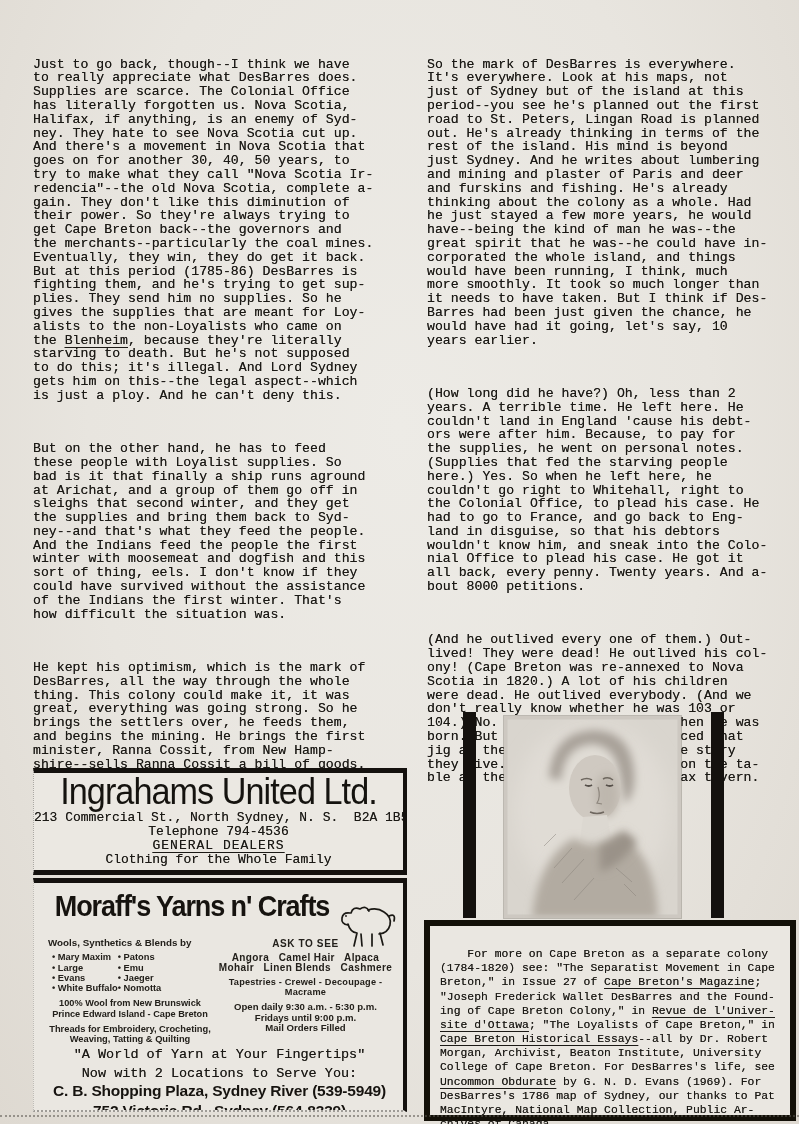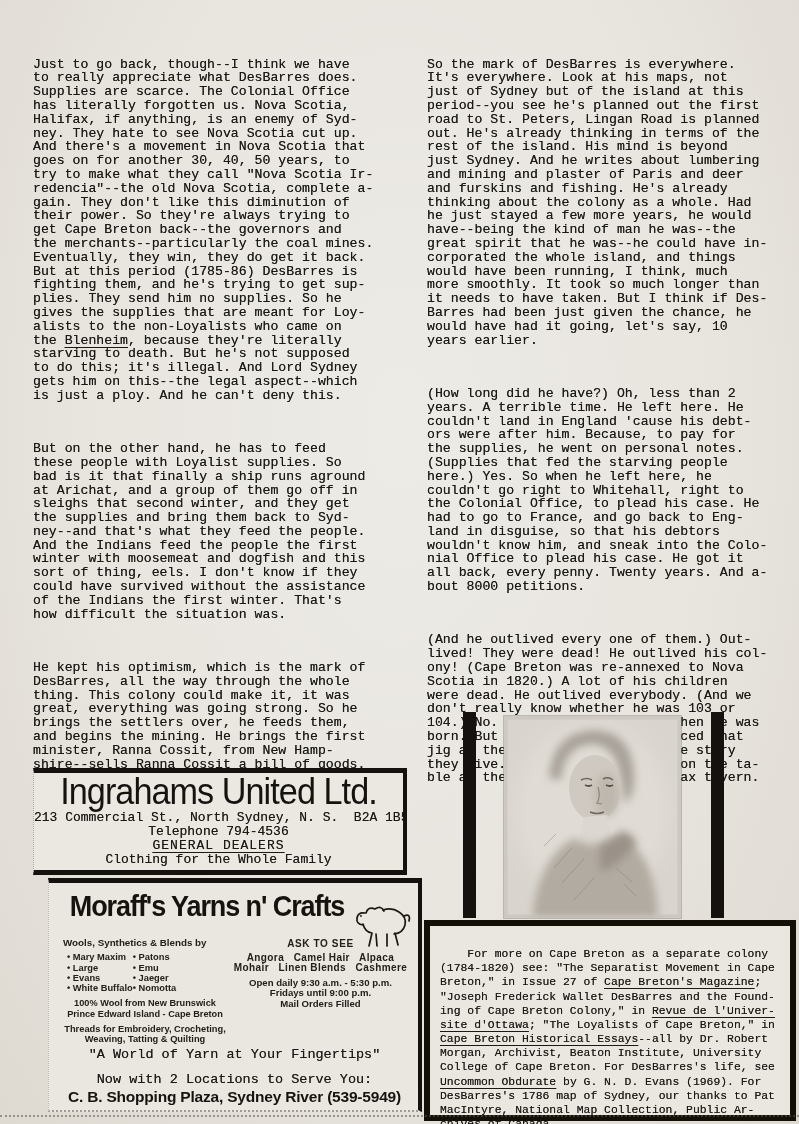--- a/index.html
+++ b/index.html
@@ -46,21 +46,21 @@
   .ingrahams .hdr{
     font-family:"Liberation Sans",sans-serif;font-weight:400;
     font-size:36px;line-height:38px;letter-spacing:-1px;white-space:nowrap;
     transform:scaleX(.95);transform-origin:50% 50%;color:#15130f;
   }
   .ingrahams .tline{font-size:13px;line-height:14px;white-space:pre;text-shadow:0 0 .5px rgba(27,25,21,.7);}
   .ingrahams .dealers{text-decoration:underline;letter-spacing:1px;text-underline-offset:3px;}
 
   
   .moraffs{
-    position:absolute;left:48px;top:878px;width:374px;height:234px;box-sizing:border-box;
+    position:absolute;left:33px;top:878px;width:374px;height:234px;box-sizing:border-box;
     border-top:5px solid #14110e;border-right:4px solid #14110e;
     border-bottom:2px dotted rgba(20,17,14,.35);border-left:1px dotted rgba(20,17,14,.2);
     padding:5px 8px 0 10px;background:#eae7e1;overflow:hidden;
   }
   .moraffs .hdr{
     font-family:"Liberation Sans",sans-serif;font-weight:700;
     font-size:30px;line-height:36px;letter-spacing:-1.2px;white-space:nowrap;
     transform:scaleX(.9);transform-origin:0 50%;color:#16130f;padding-left:12px;
   }
   .lamb{position:absolute;right:5px;top:20px;}
@@ -71,21 +71,21 @@
   .brands{display:flex;padding-left:8px;}
   .brands div{line-height:10.3px;}
   .origin{margin-top:5px;text-align:center;white-space:pre;font-size:9.2px;}
   .threads{margin-top:5px;text-align:center;white-space:pre;font-size:9.3px;}
   .ask{font-size:10px;letter-spacing:.6px;margin:3px 0 3px;}
   .fibers{white-space:pre;letter-spacing:.4px;font-size:10px;}
   .crafts{margin-top:3px;font-size:9.2px;letter-spacing:.2px;}
   .inventory{margin-top:2px;white-space:pre;}
   .hours{margin-top:4px;white-space:pre;font-size:9.6px;}
   .mquote{font-size:13.5px;text-align:center;margin-top:3px;white-space:pre;text-shadow:0 0 .5px rgba(27,25,21,.7);}
-  .mintro{font-size:13.5px;text-align:center;margin-top:10px;text-shadow:0 0 .5px rgba(27,25,21,.7);}
+  .mintro{font-size:13.5px;text-align:center;margin-top:4px;text-shadow:0 0 .5px rgba(27,25,21,.7);}
   .mloc{font-family:"Liberation Sans",sans-serif;font-weight:700;font-size:15.5px;line-height:20px;text-align:center;color:#16130f;letter-spacing:-.2px;}
 
   .page-edge{position:absolute;left:0;right:0;top:1115px;border-top:2px dotted rgba(90,85,78,.55);}
 </style>
 </head>
 <body>
 
 <div class="page">
 
   <div id="left-col" class="col">
@@ -267,20 +267,21 @@
         </div>
         <div class="origin">100% Wool from New Brunswick
 Prince Edward Island - Cape Breton</div>
         <div class="threads">Threads for Embroidery, Crocheting,
 Weaving, Tatting &amp; Quilting</div>
       </div>
       <div class="mright">
         <div class="ask">ASK TO SEE</div>
         <div class="fibers">Angora   Camel Hair   Alpaca
 Mohair   Linen Blends   Cashmere</div>
+        <div class="crafts">Tapestries - Crewel - Decoupage - Macrame</div>
         <div class="hours">Open daily 9:30 a.m. - 5:30 p.m.
 Fridays until 9:00 p.m.
 Mail Orders Filled</div>
       </div>
     </div>
 
     <div class="mquote">"A World of Yarn at Your Fingertips"</div>
     <div class="mintro">Now with 2 Locations to Serve You:</div>
     <div class="mloc">C. B. Shopping Plaza, Sydney River (539-5949)</div>
     <div class="mloc">752 Victoria Rd., Sydney (564-8339)</div>

